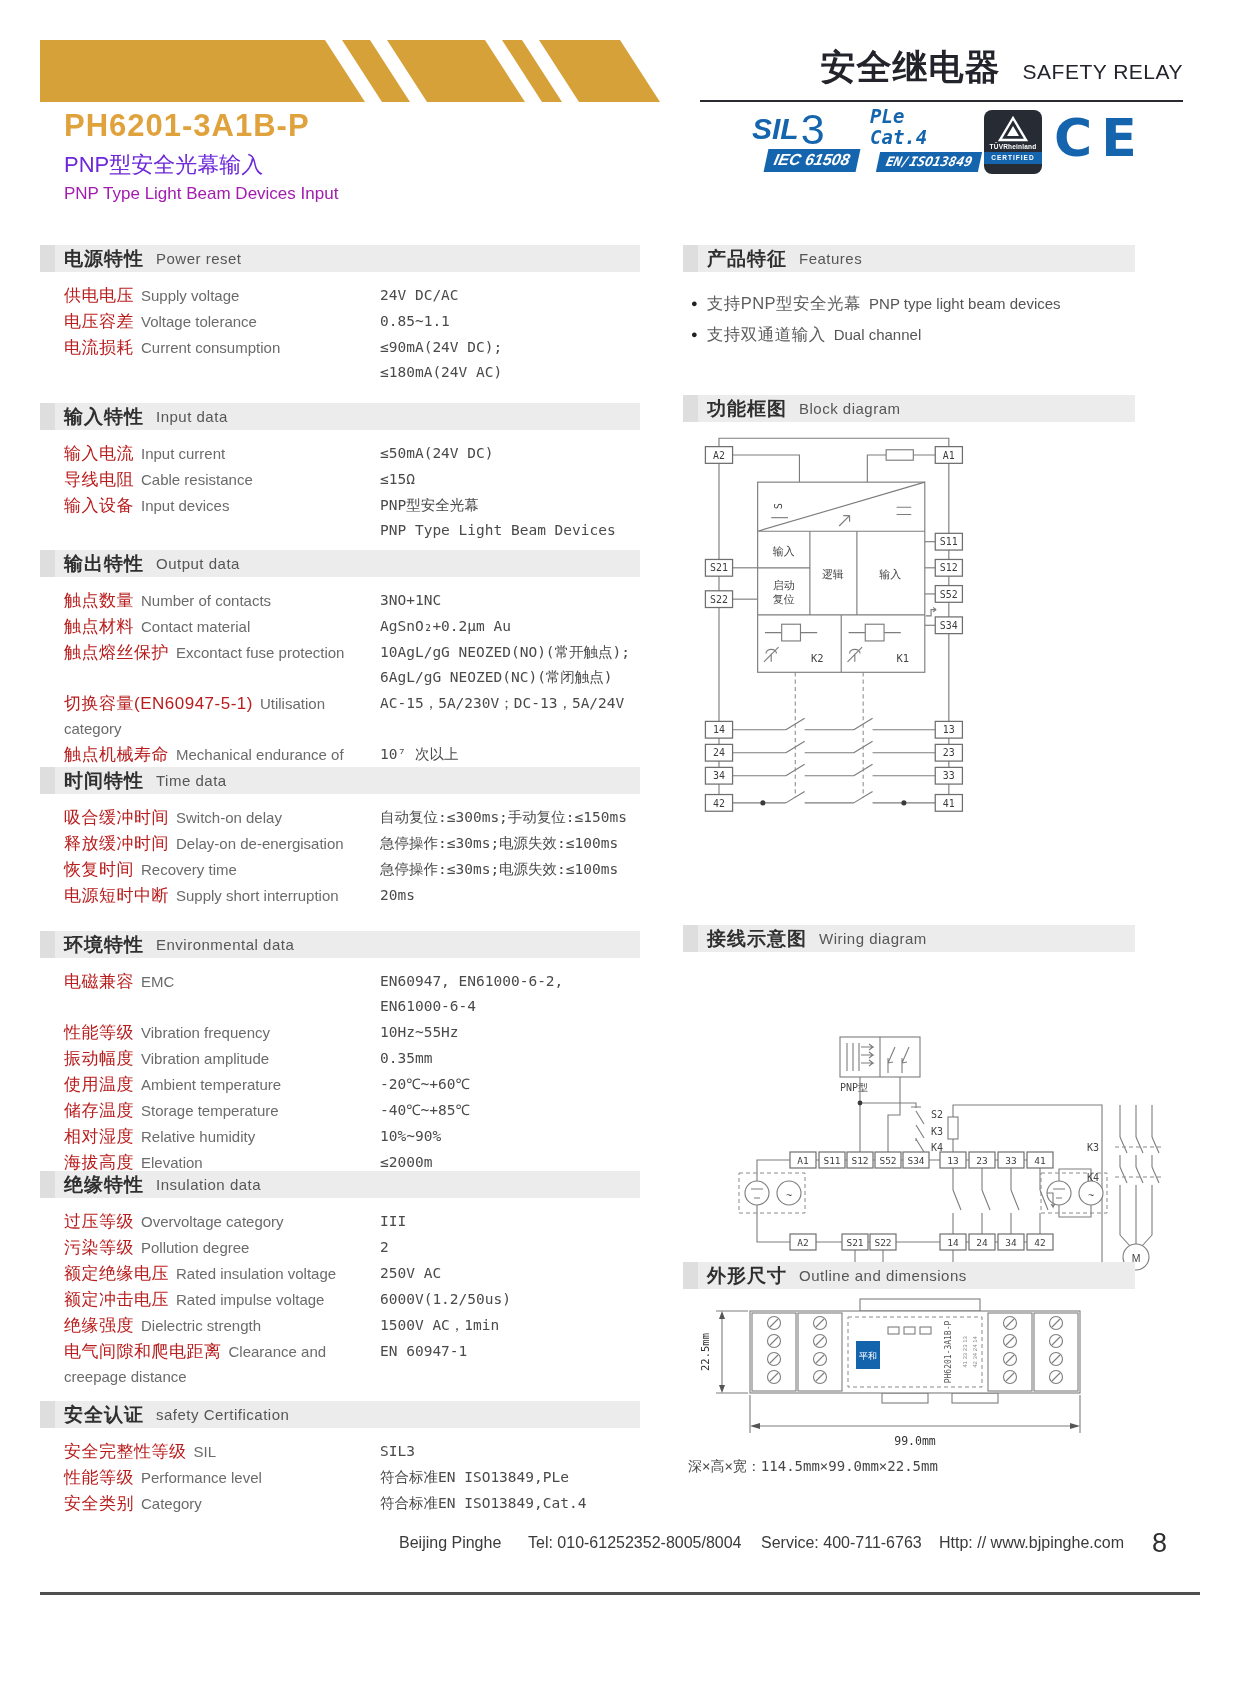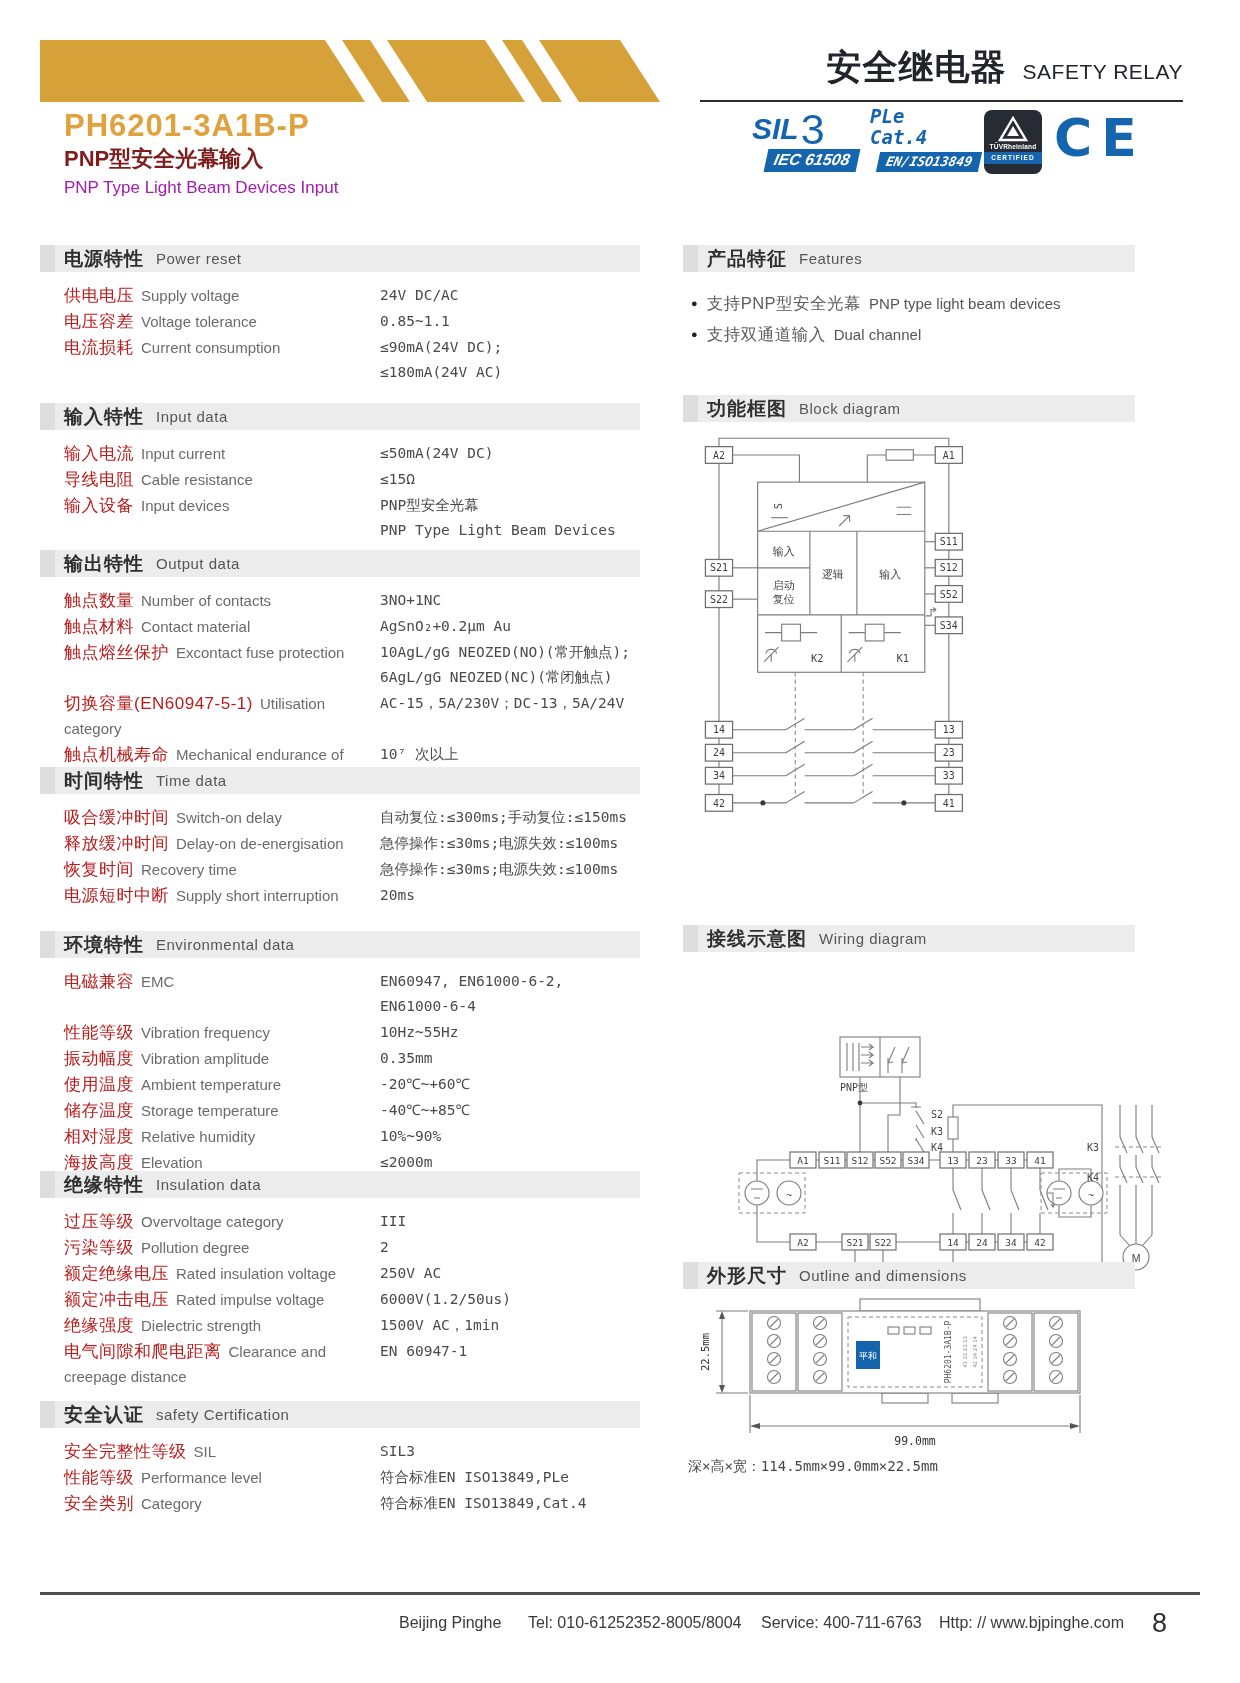--- a/index.html
+++ b/index.html
@@ -1,27 +1,27 @@
 <!DOCTYPE html>
 <html><head>
 <meta charset="utf-8">
 <style>
   html,body{margin:0;padding:0;background:#e8e8e8;}
   .page{position:relative;width:1240px;height:1683px;background:#ffffff;margin:0 auto;
         font-family:"Liberation Sans","DejaVu Sans",sans-serif;color:#333;overflow:hidden;}
   
   .banner-svg{position:absolute;left:40px;top:40px;}
-  .banner-title{position:absolute;top:44px;right:57px;display:flex;align-items:baseline;gap:16px;}
+  .banner-title{position:absolute;top:44px;right:57px;display:flex;align-items:baseline;gap:22px;}
   .banner-title .cn{font-size:35px;font-weight:600;color:#23242b;letter-spacing:1px;}
   .banner-title .en{font-size:21px;font-weight:500;color:#23242b;letter-spacing:.5px;margin-top:14px;}
   .banner-underline{position:absolute;left:700px;top:100px;width:483px;height:2px;background:#2a2b31;}
   
   .product{position:absolute;left:64px;top:108px;}
   .product .model{font-size:31px;font-weight:700;color:#e0a23c;letter-spacing:1px;}
-  .product .sub-cn{font-size:22px;font-weight:700;color:#7f1d1d;}
+  .product .sub-cn{font-size:22px;font-weight:400;color:#6d28d9;margin-top:6px;}
   .product .sub-en{font-size:17px;color:#a21caf;margin-top:4px;}
   
   .badges{position:absolute;left:752px;top:106px;width:392px;height:75px;}
   .sil{position:absolute;left:0;top:6px;color:#1465ad;}
   .sil .row{display:flex;align-items:flex-end;}
   .sil .sil-t{font-size:30px;font-weight:800;font-style:italic;letter-spacing:0;}
   .sil .sil-3{font-size:43px;line-height:34px;font-weight:500;margin-left:2px;}
   .badge-bar{background:#1465ad;color:#fff;font-style:italic;font-weight:700;
              padding:2px 8px 3px;transform:skewX(-12deg);display:inline-block;margin-top:3px;}
   .sil .badge-bar{font-size:16px;margin-left:14px;}
@@ -63,21 +63,21 @@
   svg .box{fill:#ffffff;stroke:#7d7d7d;stroke-width:1.1;}
   svg .term-box{fill:#ffffff;stroke:#6f6f6f;stroke-width:1.2;}
   svg .term-label{font-family:"DejaVu Sans Mono",monospace;font-size:9.5px;fill:#3c3c3c;text-anchor:middle;}
   svg .dtext{font-family:"Liberation Sans","DejaVu Sans",sans-serif;font-size:10.5px;fill:#444;text-anchor:middle;}
   svg .dtext-s{font-family:"DejaVu Sans Mono",monospace;font-size:10px;fill:#444;}
   svg .dot{fill:#3a3a3a;}
   .outline-caption{position:absolute;left:688px;top:1458px;font-family:"DejaVu Sans Mono",monospace;
                    font-size:14px;color:#474747;}
   
   .footer-line{position:absolute;left:40px;top:1592px;width:1160px;height:3px;background:#4f4f4f;}
-  .footer{position:absolute;top:1614px;left:0;width:1240px;height:40px;font-size:16px;color:#3a3a3a;}
+  .footer{position:absolute;top:1534px;left:0;width:1240px;height:40px;font-size:16px;color:#3a3a3a;}
   .footer span{position:absolute;white-space:nowrap;}
   .f-company{left:399px;}
   .f-tel{left:528px;text-align:right;}
   .f-service{left:761px;}
   .f-site{left:939px;}
   .f-page{left:1152px;top:-6px;font-size:27px;color:#2e2e2e;}
 </style>
 </head>
 <body>
 

